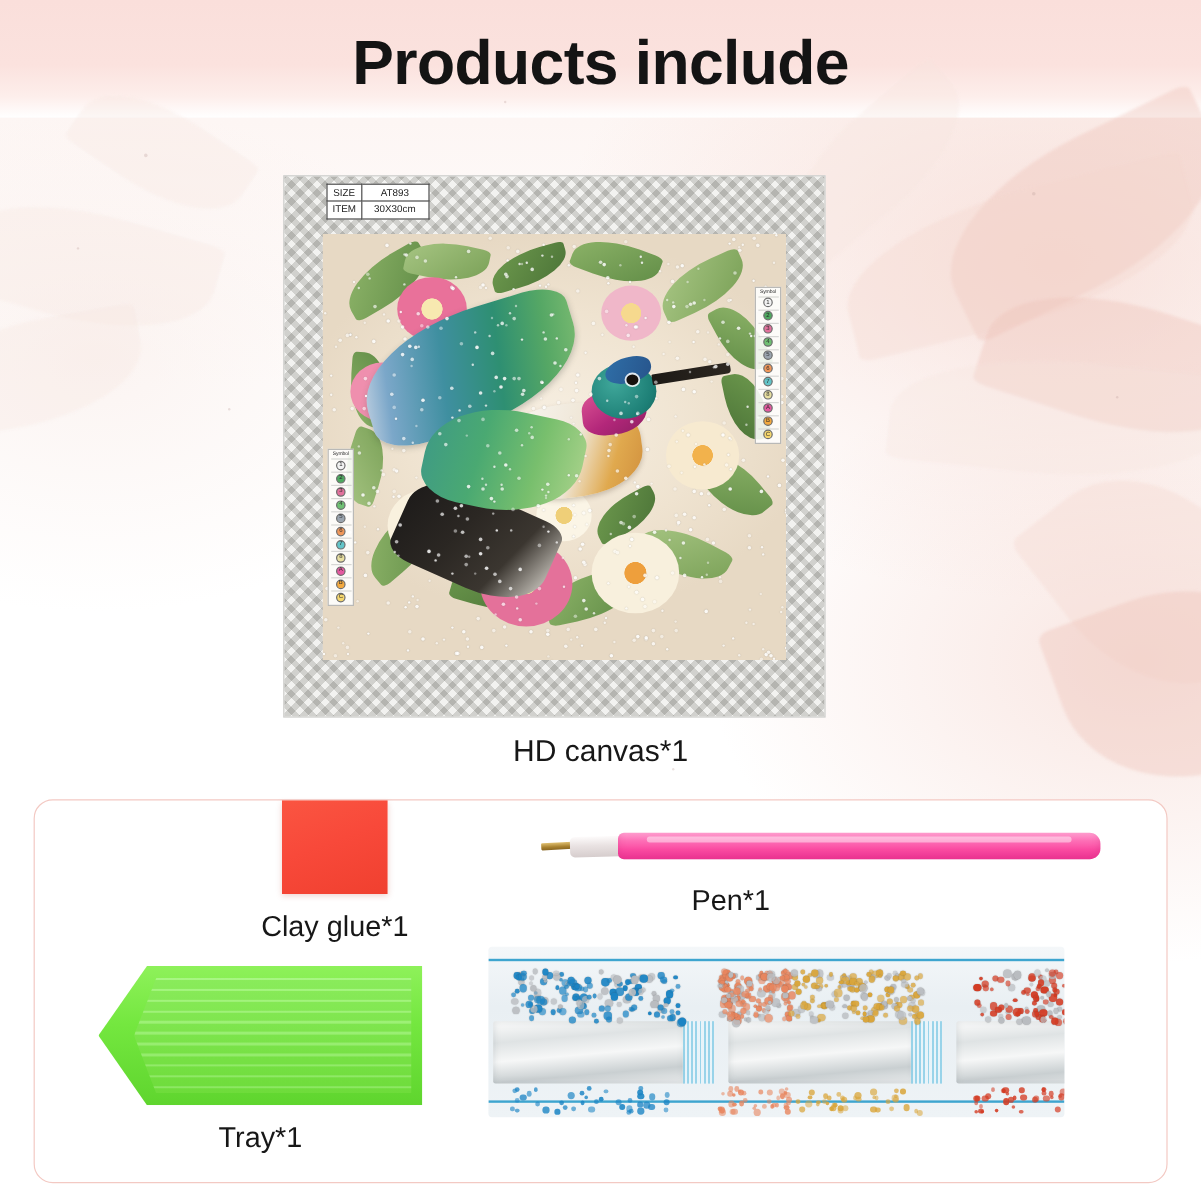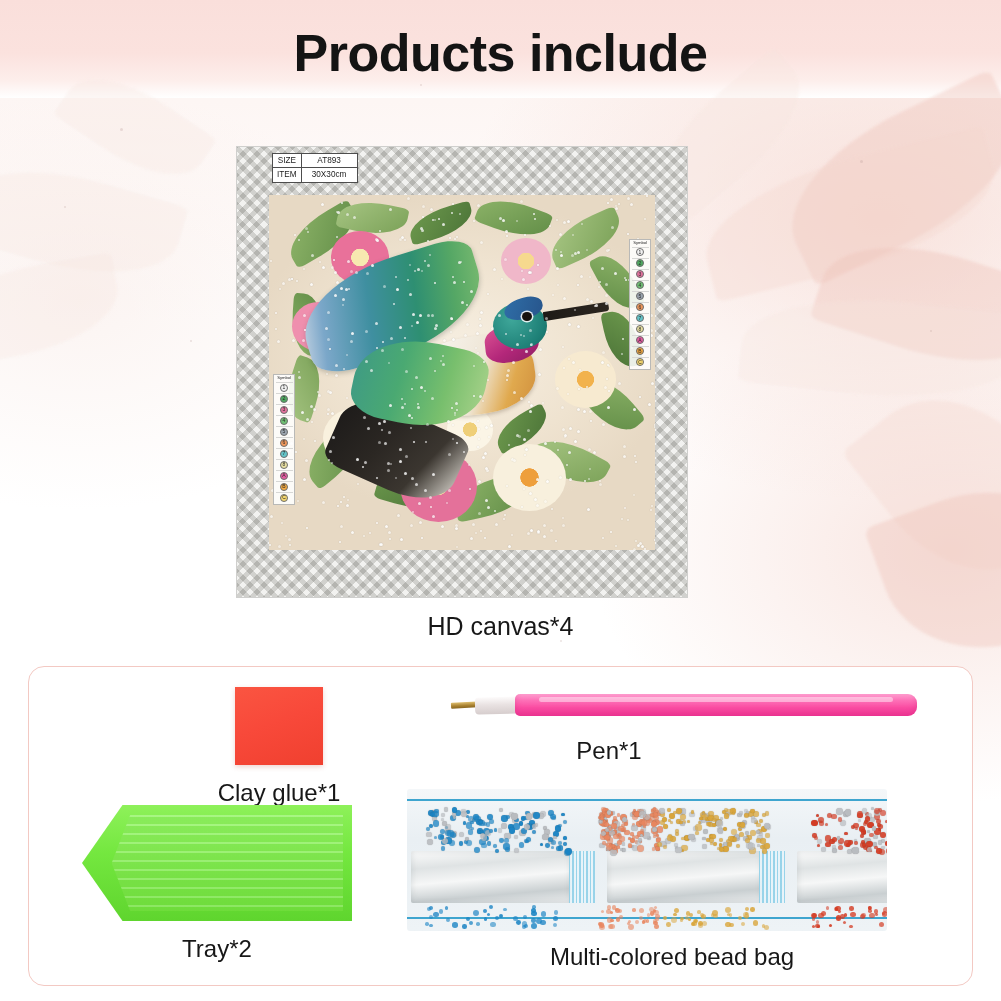--- a/index.html
+++ b/index.html
@@ -196,21 +196,21 @@
   
   #bottom-card {
     position:absolute; left:28px; top:666px; width:945px; height:320px;
     background:#ffffff;
     border:1.5px solid #f3c9c3;
     border-radius:16px;
     z-index:4;
   }
 
   
-  #glue-item { position:absolute; left:175px; top:20px; width:150px; }
+  #glue-item { position:absolute; left:175px; top:0; width:150px; }
   .glue-square {
     width:88px; height:78px; margin:0 auto;
     background:linear-gradient(160deg,#fa5541 0%, #f8493a 45%, #f0402f 100%);
     box-shadow:0 2px 5px rgba(180,60,40,.22);
   }
   .cap { text-align:center; font-size:24px; color:#171717; }
   #glue-item .cap { margin-top:14px; }
 
   
   #pen-item { position:absolute; left:400px; top:18px; width:500px; }
@@ -966,21 +966,21 @@
           <div class="sym" style="background: rgb(243, 169, 63);">B</div>
         </div>
         <div class="legend-row">
           <div class="sym" style="background: rgb(245, 215, 110);">C</div>
         </div>
       </div>
   </div>
 </div>
 
 <div id="canvas-caption">
-  <span>HD canvas*4</span>
+  <span>HD canvas*1</span>
 </div>
 
 <div id="bottom-card">
 
   <div id="glue-item">
     <div class="glue-square"></div>
     <div class="cap">Clay glue*1</div>
   </div>
 
   <div id="pen-item">
@@ -989,21 +989,21 @@
       <div class="pen-ferrule"></div>
       <div class="pen-barrel"></div>
     </div>
     <div class="cap">Pen*1</div>
   </div>
 
   <div id="tray-item">
     <div class="tray">
       <div class="tray-inner"></div>
     </div>
-    <div class="cap">Tray*2</div>
+    <div class="cap">Tray*1</div>
   </div>
 
   <div id="bead-item">
     <div class="bags" id="bag-figure">
       <div class="bag-strip" style="top:10px; height:120px;"></div>
 
       <div class="foil" style="left:4px;   top:62px; width:160px;"></div>
       <div class="foil" style="left:200px; top:62px; width:155px;"></div>
       <div class="foil" style="left:390px; top:62px; width:140px;"></div>
 
@@ -1701,15 +1701,14 @@
           <div class="bd" style="width: 5.2px; height: 5.2px; left: 405.1px; top: 123.5px; background: rgb(211, 58, 34); opacity: 0.84;"></div>
           <div class="bd" style="width: 3.7px; height: 3.7px; left: 421.7px; top: 134.6px; background: rgb(211, 58, 34); opacity: 0.89;"></div>
           <div class="bd" style="width: 3.3px; height: 3.3px; left: 436.1px; top: 131.6px; background: rgb(211, 58, 34); opacity: 0.73;"></div>
           <div class="bd" style="width: 4.7px; height: 4.7px; left: 433.2px; top: 125.2px; background: rgb(211, 58, 34); opacity: 0.76;"></div>
           <div class="bd" style="width: 3px; height: 3px; left: 468.4px; top: 124.2px; background: rgb(211, 58, 34); opacity: 0.7;"></div>
           <div class="bd" style="width: 6px; height: 6px; left: 476px; top: 118.1px; background: rgb(211, 58, 34); opacity: 0.54;"></div>
           <div class="bd" style="width: 4.9px; height: 4.9px; left: 466.6px; top: 119.7px; background: rgb(211, 58, 34); opacity: 0.69;"></div>
           <div class="bd" style="width: 3.5px; height: 3.5px; left: 427.5px; top: 118.3px; background: rgb(211, 58, 34); opacity: 0.75;"></div>
         </div>
     </div>
-    <div class="cap">Multi-colored bead bag</div>
   </div>
 </div>
 
 </body></html>

